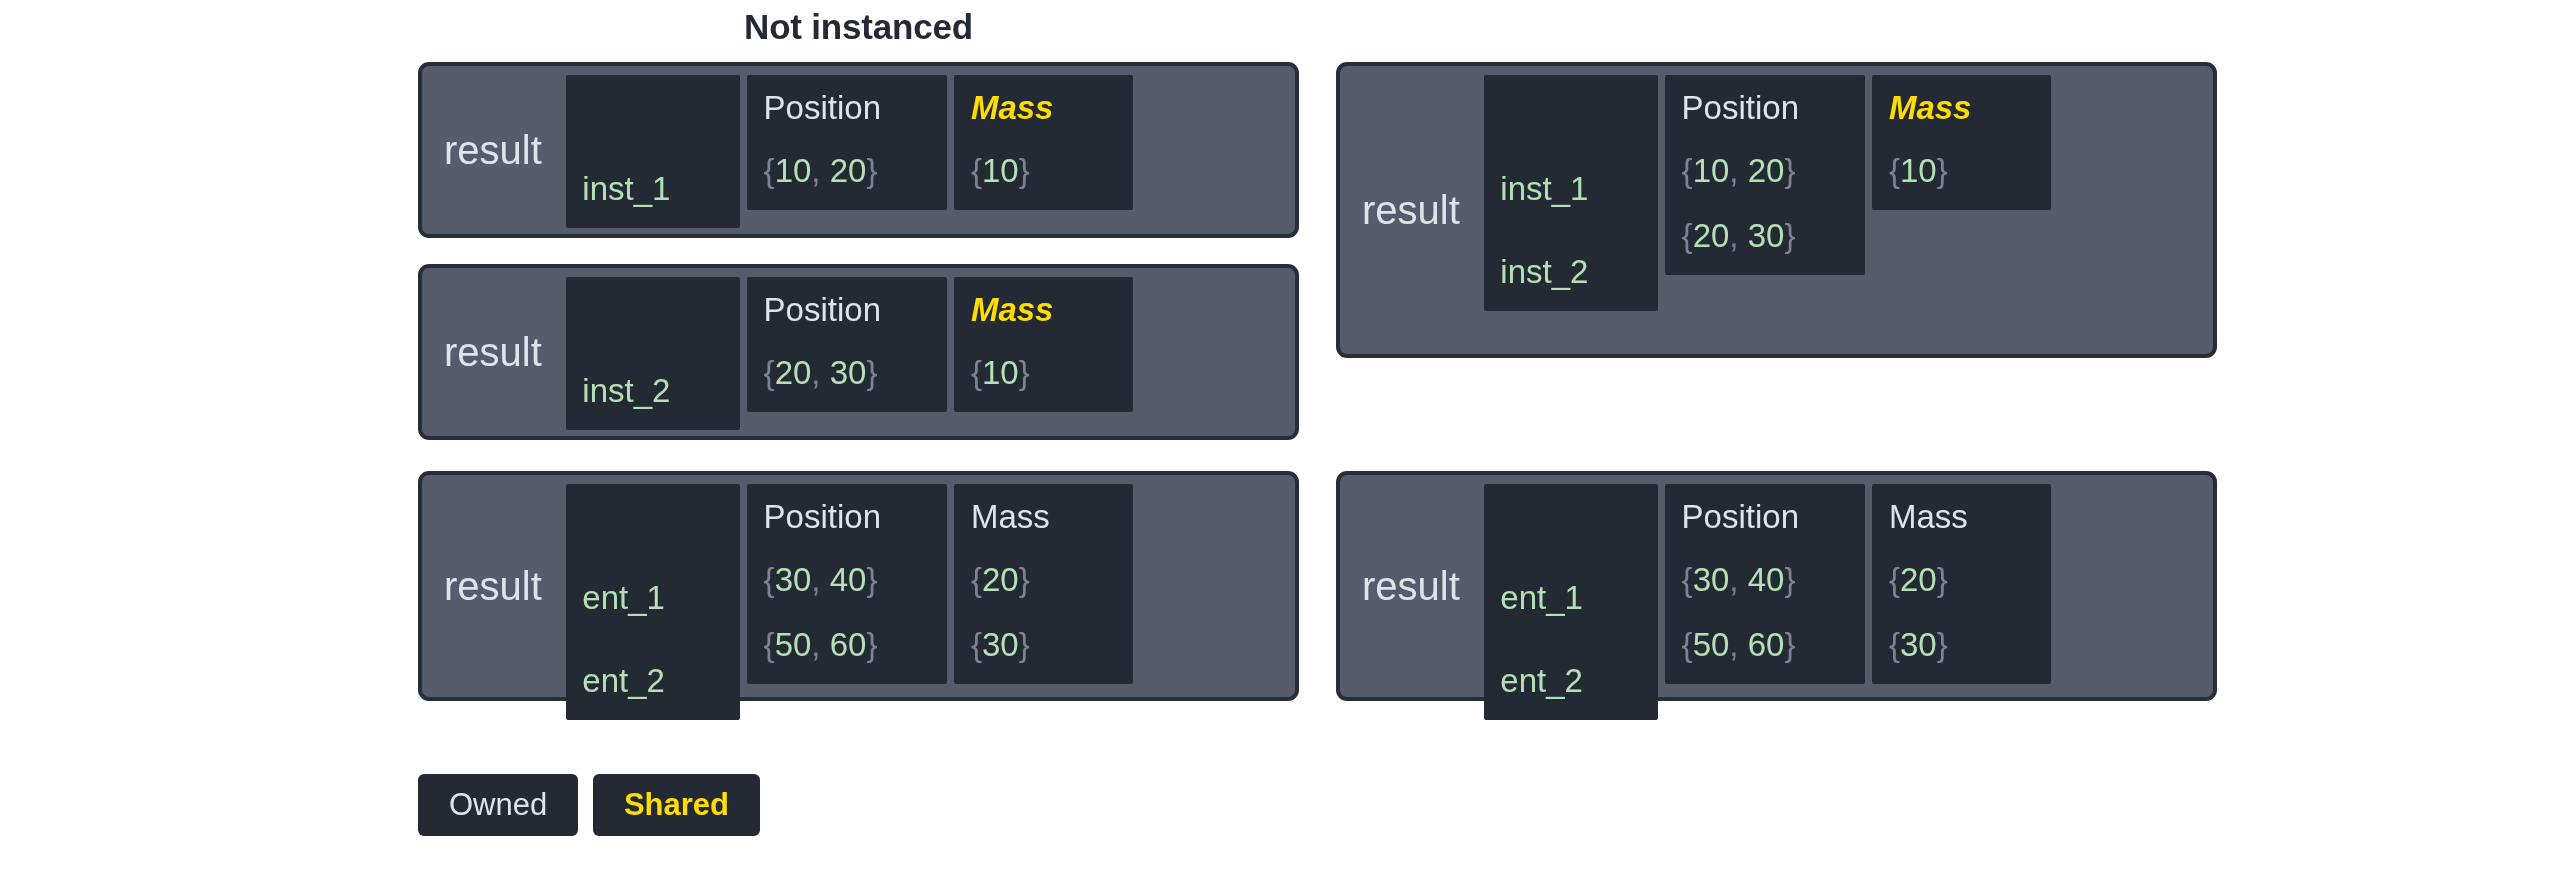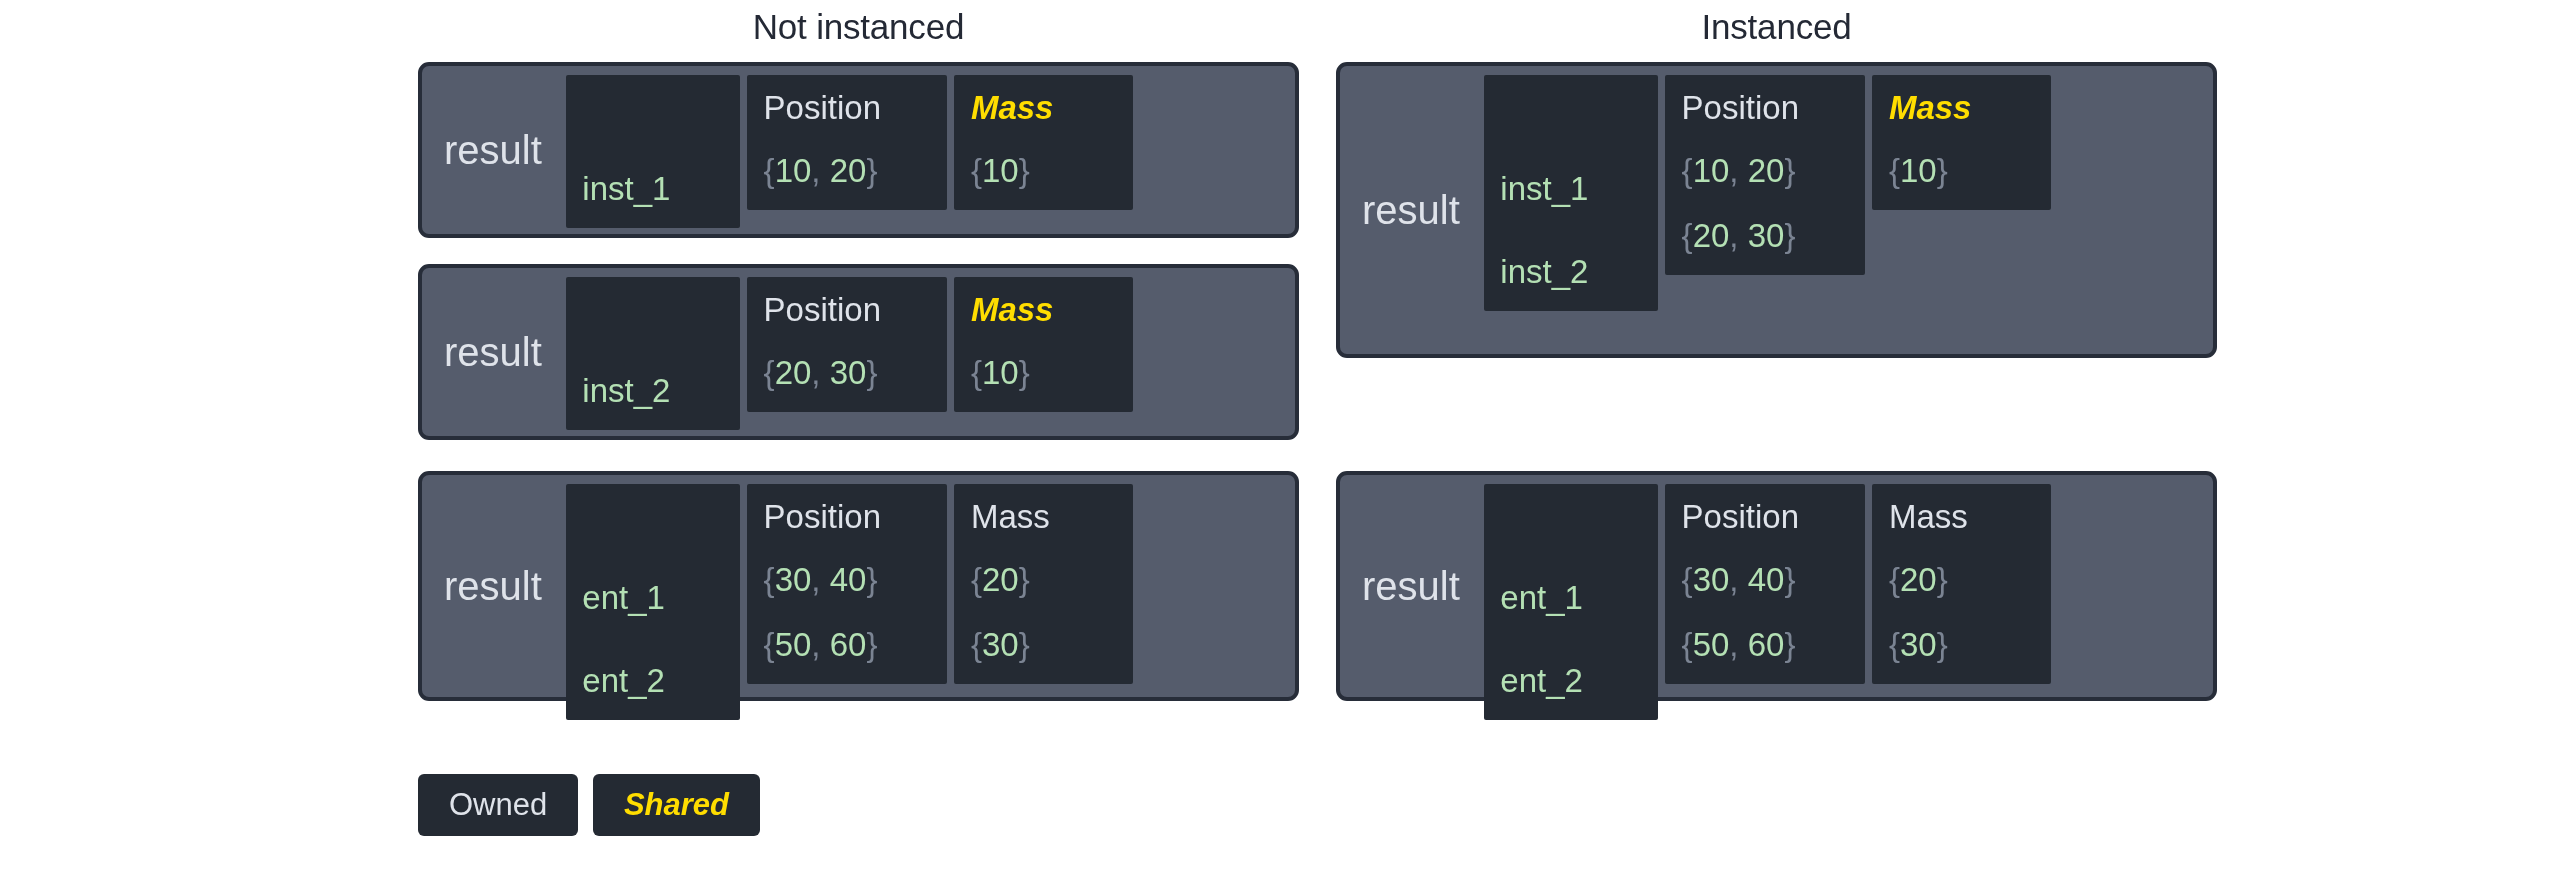--- a/index.html
+++ b/index.html
@@ -18,21 +18,21 @@
     position: relative;
     width: 2576px;
     height: 870px;
     background: #ffffff;
   }
 
   
   .col-title {
     position: absolute;
     font-size: 35px;
-    font-weight: normal;
+    font-weight: bold;
     color: #242935;
     text-align: center;
     letter-spacing: -0.2px;
     white-space: nowrap;
   }
   #title-not-instanced { left: 418px; top: 7.3px; width: 881px; }
   #title-instanced     { left: 1336px; top: 7.3px; width: 881px; }
 
   
   .table-frame {
@@ -129,32 +129,30 @@
   .legend-chip {
     background: #242a33;
     border-radius: 6px;
     padding: 13px 31px;
     font-size: 31px;
     color: #dfe3ea;
     white-space: nowrap;
   }
   .legend-chip.shared {
     color: #ffdd00;
-    font-style: italic;
     font-weight: bold;
   }
 </style>
 </head>
 <body>
 
 <div class="canvas">
 
   <div class="col-title" id="title-not-instanced">Not instanced</div>
 
-  <div class="col-title" id="title-instanced">Instanced</div>
 
   <div class="table-frame" id="ni-t0" style="left:418px; top:62px; width:881px; height:176px;">
       <div class="result-label">result</div>
       <div class="columns">
         <div class="col-card wide">
           <div class="col-head empty">&nbsp;</div>
           <div class="rule"></div>
           <div class="cell">inst_1</div>
         </div>
         <div class="col-card pos">

